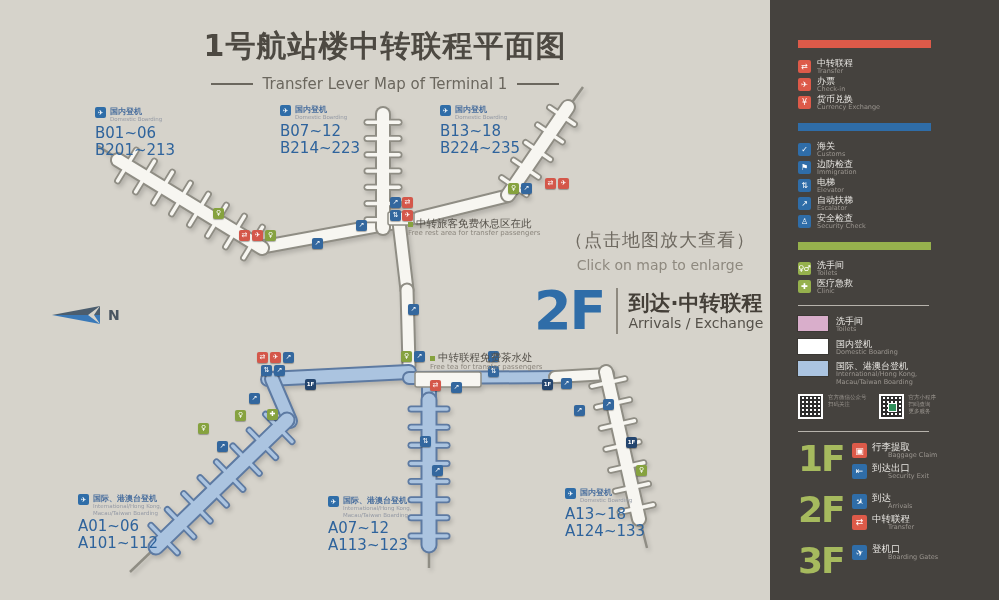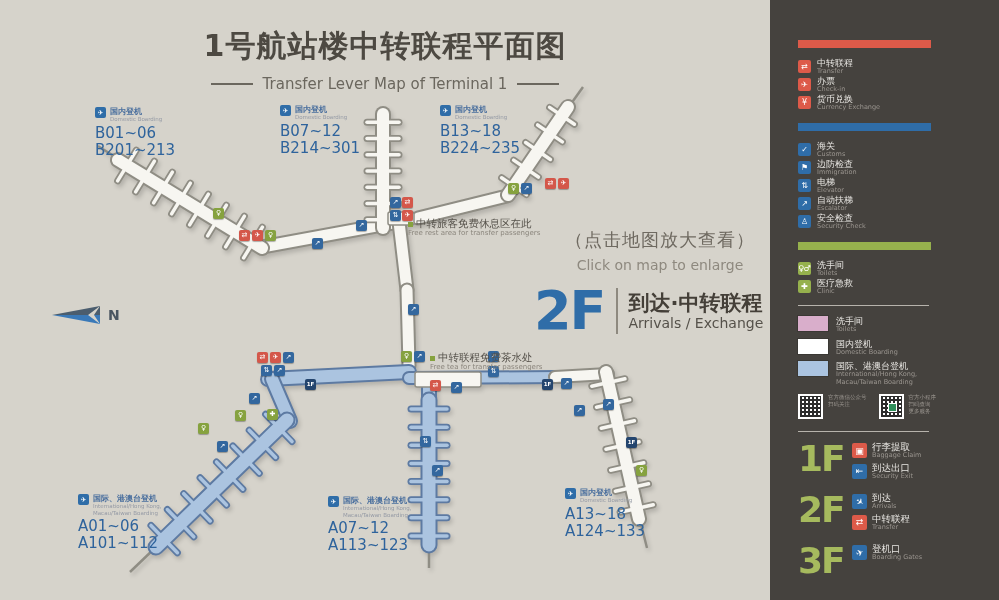--- a/index.html
+++ b/index.html
@@ -61,21 +61,21 @@
                      repeating-linear-gradient(90deg,#2c2c2c 0 2px,transparent 2px 4px);}
   .qr-dot{position:absolute;left:7px;top:7px;width:7px;height:7px;background:#2f8f5b;border:1px solid #fff;}
   .qr-cap{font-size:5.5px;color:#9a958f;line-height:7px;}
   .floor-row{display:flex;gap:8px;margin:6px 0 10px 0;align-items:flex-start;cursor:pointer;}
   .floor-num{font-size:36px;font-weight:bold;color:var(--green-text,#a6ba5e);line-height:34px;
              width:46px;letter-spacing:-2px;}
   .fe{display:flex;gap:5px;align-items:center;margin-bottom:3px;}
   .fe-icon{width:15px;height:15px;border-radius:2px;color:#fff;font-size:9px;display:flex;
            align-items:center;justify-content:center;flex:0 0 auto;}
   .fe-zh{font-size:9.5px;color:#e8e6e2;line-height:10px;}
-  .fe-en{font-size:6.5px;color:#9a958f;line-height:7.5px;}
+  .fe-en{font-size:6.5px;color:#9a958f;line-height:7.5px;margin-left:16px;}
   .rot-in{transform:rotate(35deg)}.rot-out{transform:rotate(-20deg)}
 </style>
 </head>
 <body>
 
 <div class="stage" style="--map-bg: #d6d3cb; --sidebar: #45423e; --green-text: #a6ba5e; --gate-text: #2e639c; --title: #4d4942;">
 
   <div class="map-area">
     <svg id="map-svg" class="map-svg" width="770" height="600" viewBox="0 0 770 600">
         <line x1="98" y1="146" x2="120" y2="160" stroke="#8f8d84" stroke-width="2.5" stroke-linecap="butt"></line>
@@ -271,21 +271,21 @@
         <div class="gate-group" style="left: 280px; top: 105px;">
           <div class="gate-tag">
             <span class="gate-tag-icon">✈</span>
             <span>
               <div class="gate-tag-zh">国内登机</div>
               <div class="gate-tag-en">Domestic Boarding</div>
             </span>
           </div>
           <div class="gate-lines">
             <div>B07~12</div>
-            <div>B214~301</div>
+            <div>B214~223</div>
           </div>
         </div>
         <div class="gate-group" style="left: 440px; top: 105px;">
           <div class="gate-tag">
             <span class="gate-tag-icon">✈</span>
             <span>
               <div class="gate-tag-zh">国内登机</div>
               <div class="gate-tag-en">Domestic Boarding</div>
             </span>
           </div>

